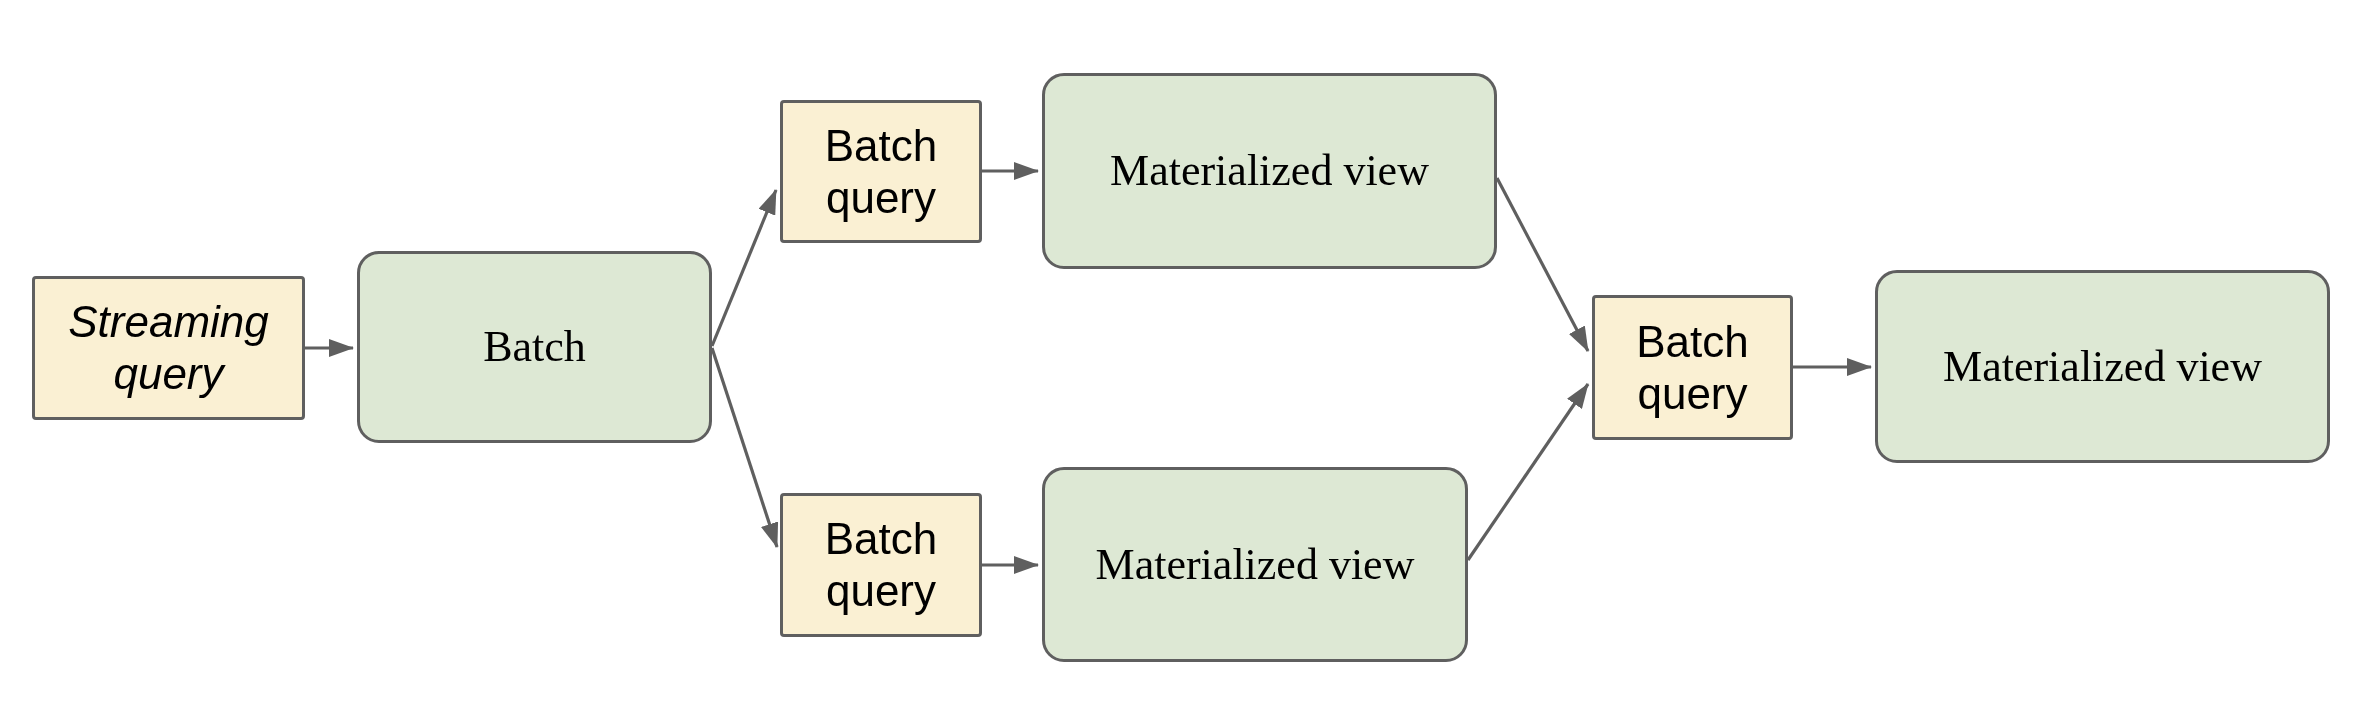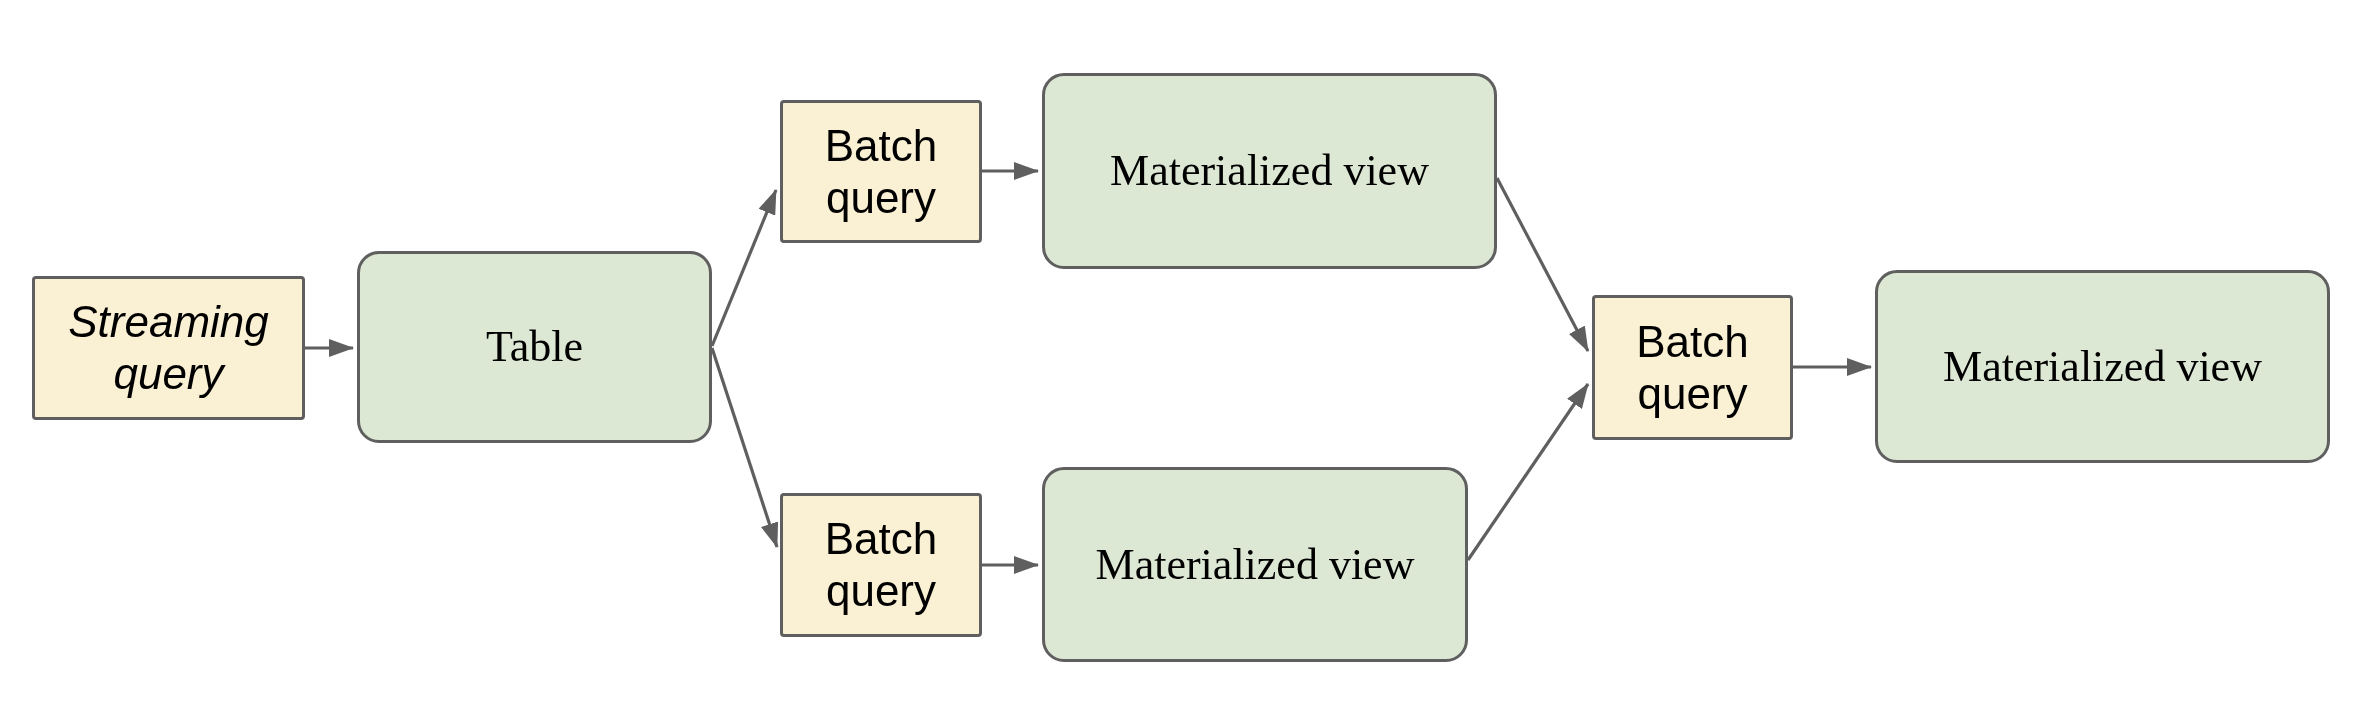--- a/index.html
+++ b/index.html
@@ -65,21 +65,21 @@
     <line class="edge" x1="1497" y1="178" x2="1588" y2="351" marker-end="url(#arrow)"></line>
     <line class="edge" x1="1468" y1="560" x2="1588" y2="384" marker-end="url(#arrow)"></line>
     <line class="edge" x1="1793" y1="367" x2="1871" y2="367" marker-end="url(#arrow)"></line>
   </svg>
 
   <div class="node query n-streaming">
     <span class="label">Streaming query</span>
   </div>
 
   <div class="node view n-table">
-    <span class="label">Table</span>
+    <span class="label">Batch</span>
   </div>
 
   <div class="node query n-batch-top">
     <span class="label">Batch query</span>
   </div>
 
   <div class="node view n-mv-top">
     <span class="label">Materialized view</span>
   </div>
 

